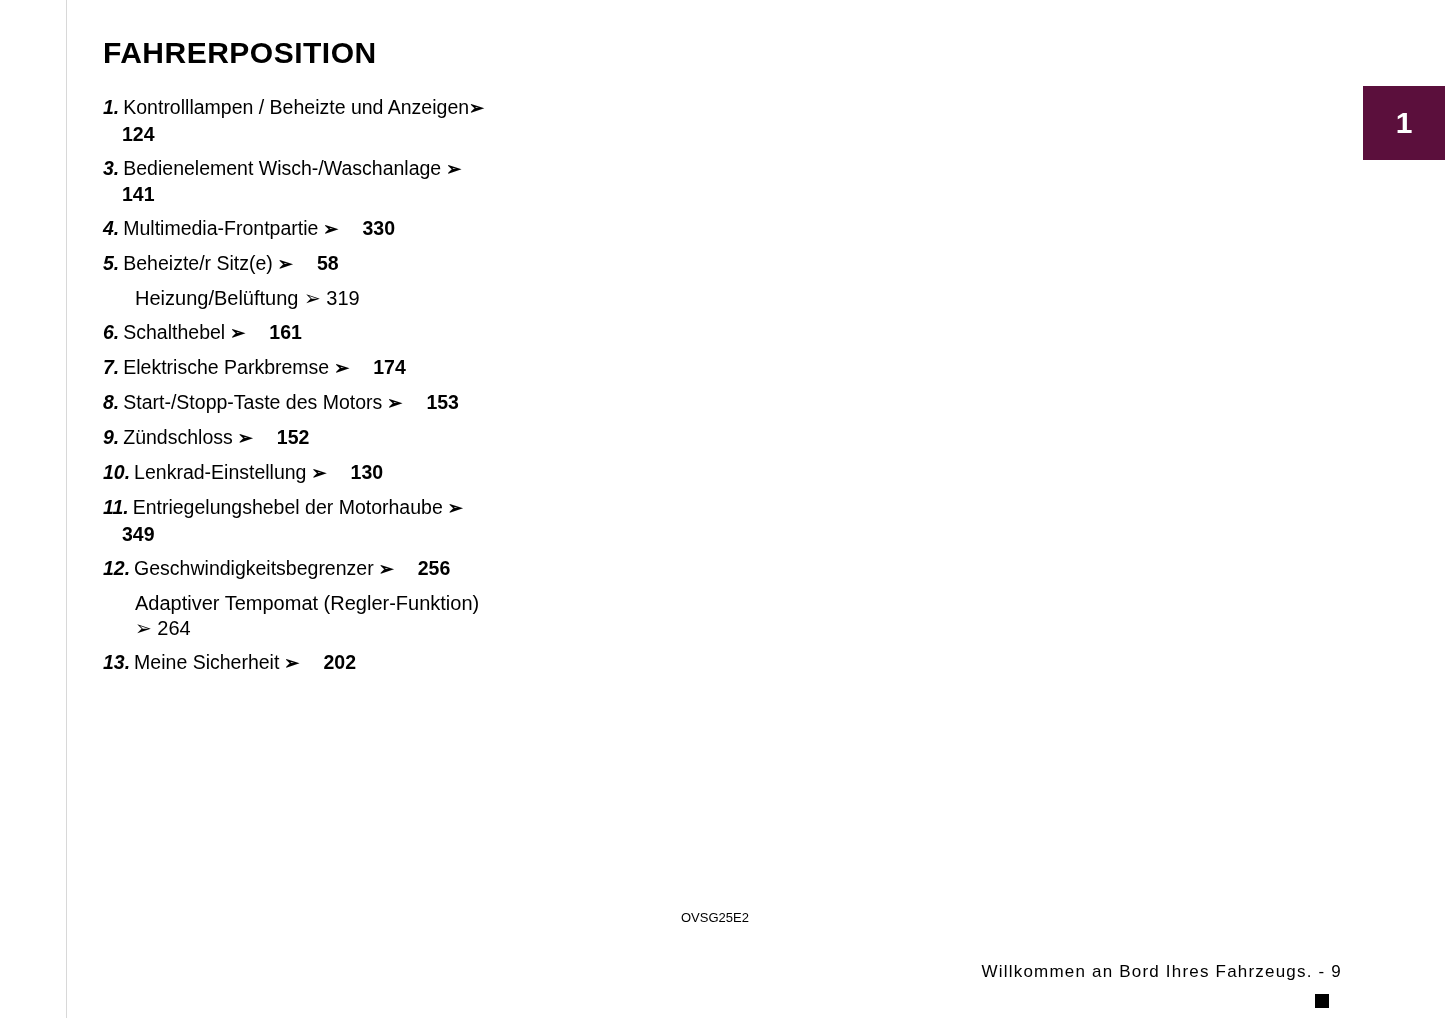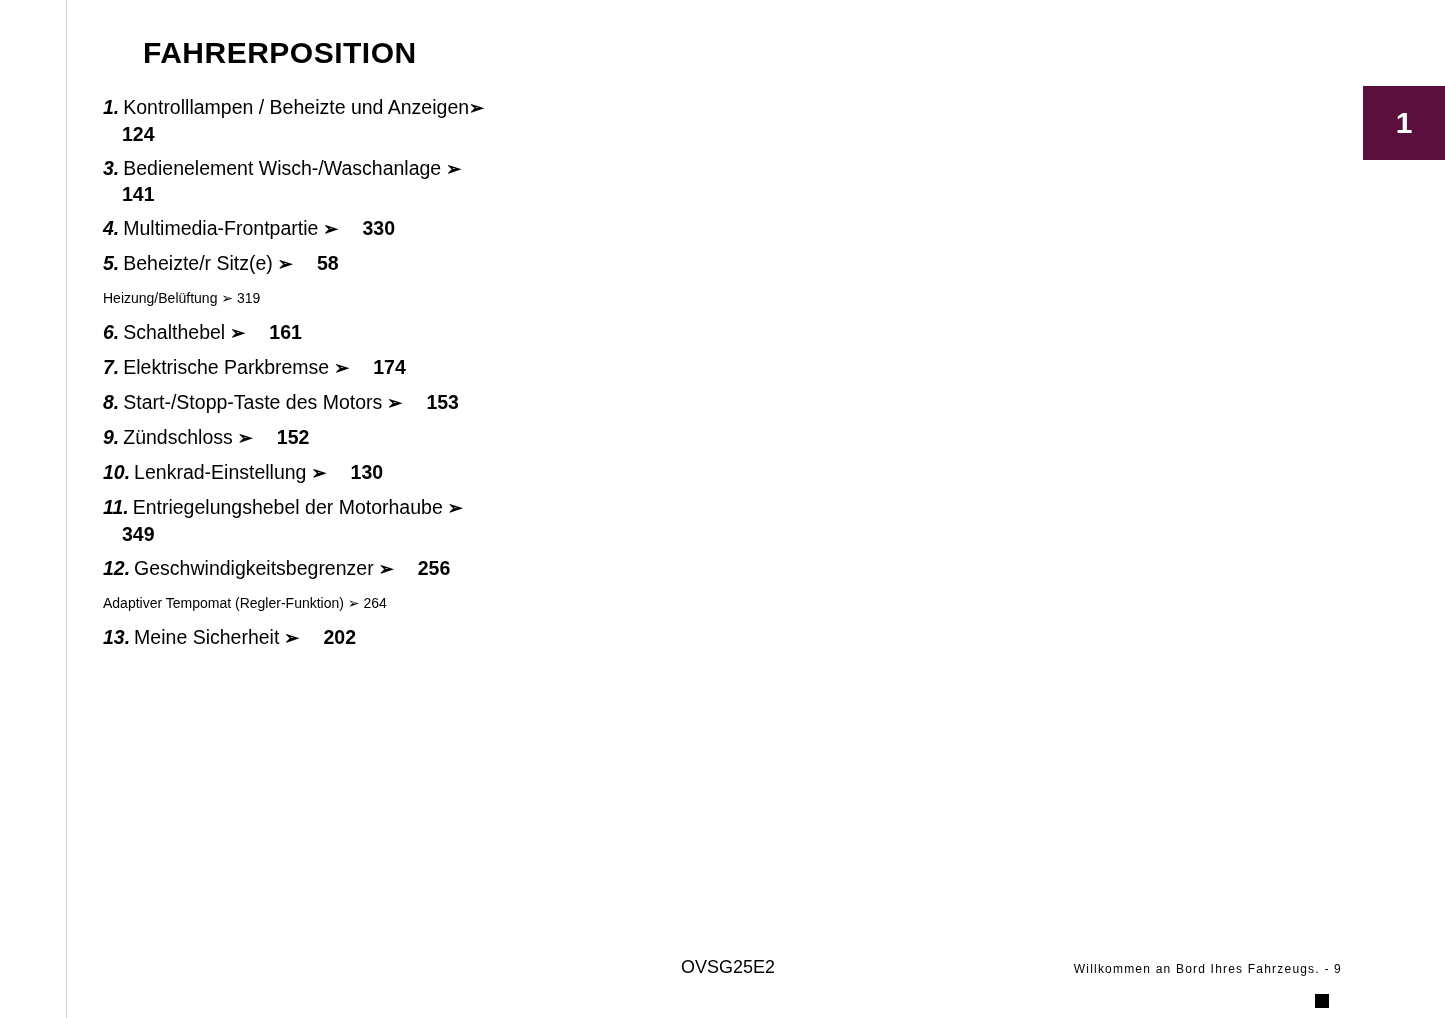--- a/index.html
+++ b/index.html
@@ -43,21 +43,20 @@
   }
 
   .page-title {
     position: absolute;
     left: 103px;
     top: 36px;
     font-size: 30px;
     font-weight: bold;
     letter-spacing: 0.5px;
     color: #000;
-    margin-left: 40px;
   }
 
   .content {
     position: absolute;
     left: 103px;
     top: 95px;
     width: 390px;
   }
 
   .item {
@@ -73,37 +72,38 @@
   }
   .item .arrow {
     font-weight: bold;
     font-size: 18px;
   }
   .item .pg {
     font-weight: bold;
     margin-left: 19px;
   }
   .sub {
-    font-size: 14px;
+    font-size: 20px;
     line-height: 25.5px;
     margin-bottom: 8.5px;
+    margin-left: 32px;
   }
 
   .footer-code {
     position: absolute;
     left: 681px;
-    top: 957px;
-    font-size: 18px;
+    top: 910px;
+    font-size: 13px;
     color: #000;
   }
   .footer-right {
     position: absolute;
     right: 103px;
     top: 962px;
-    font-size: 12px;
+    font-size: 17px;
     letter-spacing: 1.2px;
     color: #000;
     text-align: right;
   }
   .corner-square {
     position: absolute;
     right: 116px;
     bottom: 10px;
     width: 14px;
     height: 14px;

